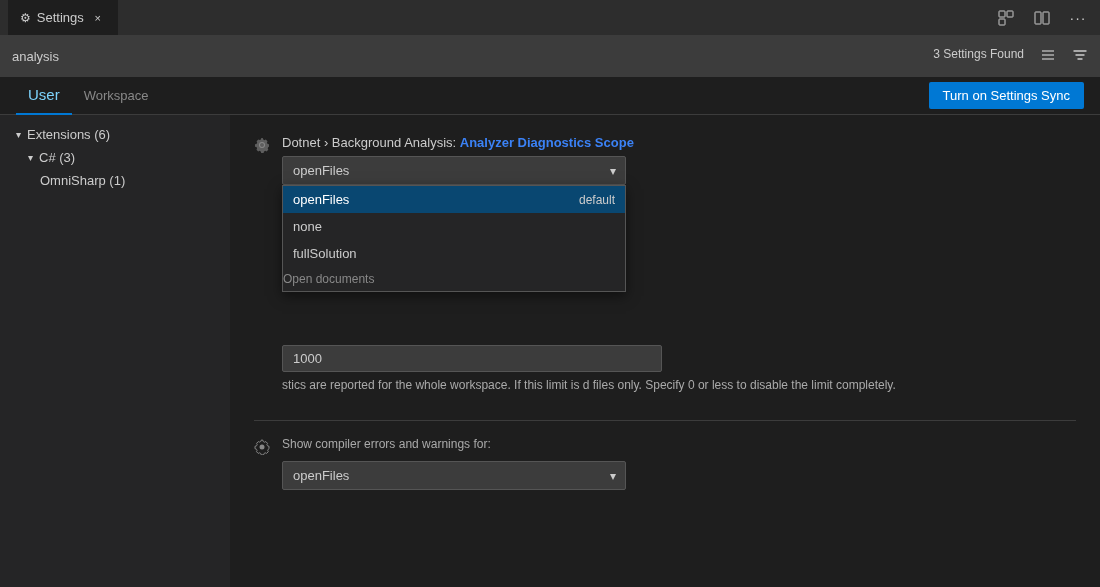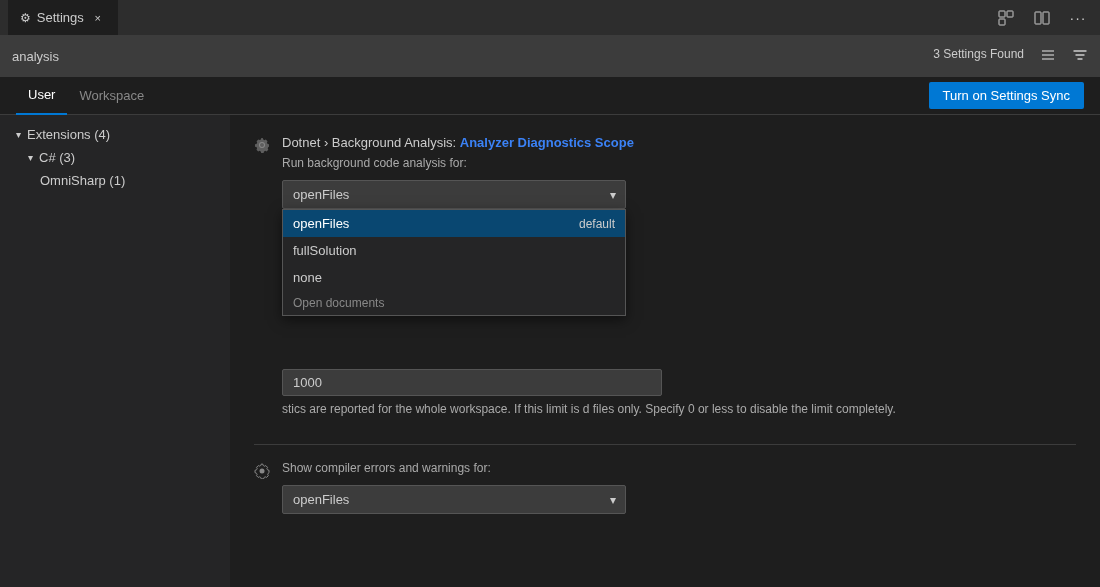--- a/index.html
+++ b/index.html
@@ -107,28 +107,28 @@
     
     .header-row {
       display: flex;
       align-items: center;
       background: #1e1e1e;
       height: 38px;
       padding: 0 16px;
       border-bottom: 1px solid #3c3c3c;
     }
     .tab-user {
-      color: #ffffff;
+      color: #7dd3fc;
       padding: 0 12px;
       height: 38px;
       display: flex;
       align-items: center;
       border-bottom: 2px solid #0078d4;
       cursor: pointer;
-      font-size: 13px;
+      font-size: 15px;
     }
     .tab-workspace {
       color: #888;
       padding: 0 12px;
       height: 38px;
       display: flex;
       align-items: center;
       cursor: pointer;
       font-size: 13px;
     }
@@ -351,21 +351,21 @@
   <div class="tab-user">User</div>
   <div class="tab-workspace">Workspace</div>
   <button class="sync-button">Turn on Settings Sync</button>
 </div>
 
 <div class="main-layout">
 
   <div class="sidebar">
     <div class="sidebar-item indent0">
       <span style="font-size:10px;">▾</span>
-      <span>Extensions (4)</span>
+      <span>Extensions (6)</span>
     </div>
     <div class="sidebar-item indent1">
       <span style="font-size:10px;">▾</span>
       <span>C# (3)</span>
     </div>
     <div class="sidebar-item indent2">
       <span>OmniSharp (1)</span>
     </div>
   </div>
 
@@ -375,40 +375,39 @@
       <span class="gear-icon">
         <svg width="16" height="16" viewBox="0 0 16 16" fill="#888">
           <path d="M8 5a3 3 0 1 0 0 6 3 3 0 0 0 0-6zm0 1a2 2 0 1 1 0 4 2 2 0 0 1 0-4z"></path>
           <path d="M7.3 1l-.4 1.4a5 5 0 0 0-1.2.7L4.3 2.6l-1.7 1.7 .6 1.4a5 5 0 0 0-.7 1.2L1 7.3v2.4l1.4.4a5 5 0 0 0 .7 1.2l-.6 1.4 1.7 1.7 1.4-.6a5 5 0 0 0 1.2.7l.4 1.4h2.4l.4-1.4a5 5 0 0 0 1.2-.7l1.4.6 1.7-1.7-.6-1.4a5 5 0 0 0 .7-1.2L15 9.7V7.3l-1.4-.4a5 5 0 0 0-.7-1.2l.6-1.4-1.7-1.7-1.4.6a5 5 0 0 0-1.2-.7L8.7 1H7.3zm.7 1h0z" fill="#888" opacity="0.6"></path>
         </svg>
       </span>
       <div class="setting-content">
         <div class="setting-title">
           <span>Dotnet › Background Analysis: </span><strong>Analyzer Diagnostics Scope</strong>
         </div>
-        <div class="setting-desc">Run background code analysis for:</div>
 
         <div class="dropdown-wrapper">
           <div class="dropdown-select">
             <span>openFiles</span>
             <span class="dropdown-arrow">▾</span>
           </div>
 
           <div class="dropdown-menu">
             <div class="dropdown-option selected">
               <span>openFiles</span>
               <span class="default-badge">default</span>
             </div>
             <div class="dropdown-option">
+              <span>none</span>
+            </div>
+            <div class="dropdown-option">
               <span>fullSolution</span>
             </div>
-            <div class="dropdown-option">
-              <span>none</span>
-            </div>
-            <div class="dropdown-option" style="color:#888; padding: 5px 10px; font-size:12px; cursor:default;">
+            <div class="dropdown-option" style="color:#888; padding: 5px 0; font-size:12px; cursor:default;">
               <span>Open documents</span>
             </div>
           </div>
         </div>
 
         <div class="number-input-row" style="margin-top: 160px;">
           <input class="number-input" type="text" value="1000" style="">
         </div>
 
         <div class="truncated-desc">stics are reported for the whole workspace. If this limit is d files only. Specify 0 or less to disable the limit completely.</div>

